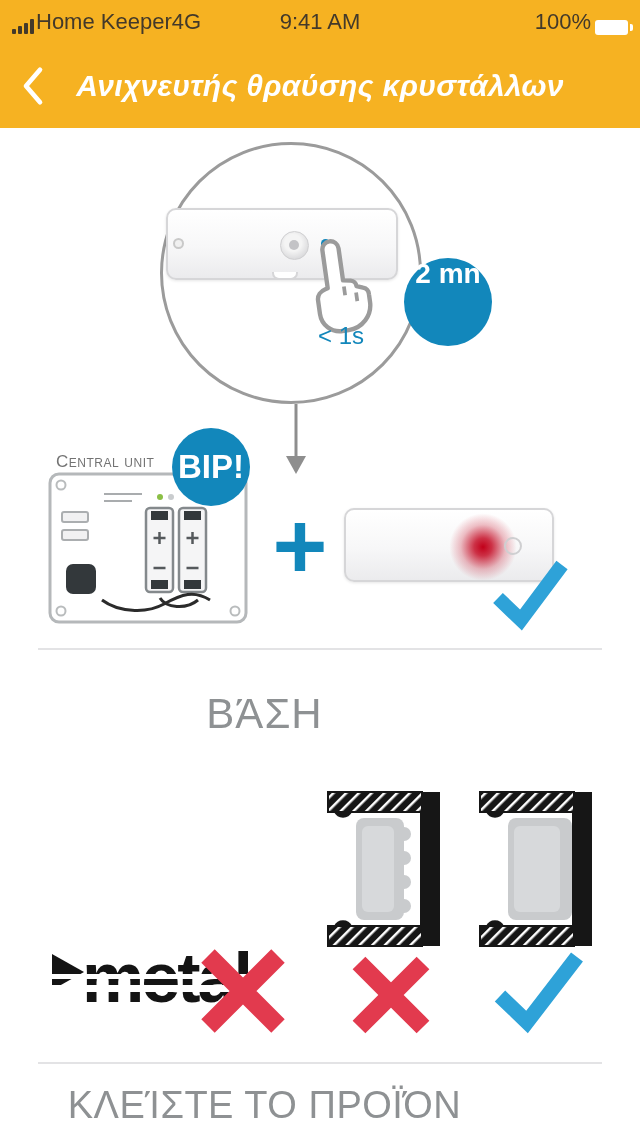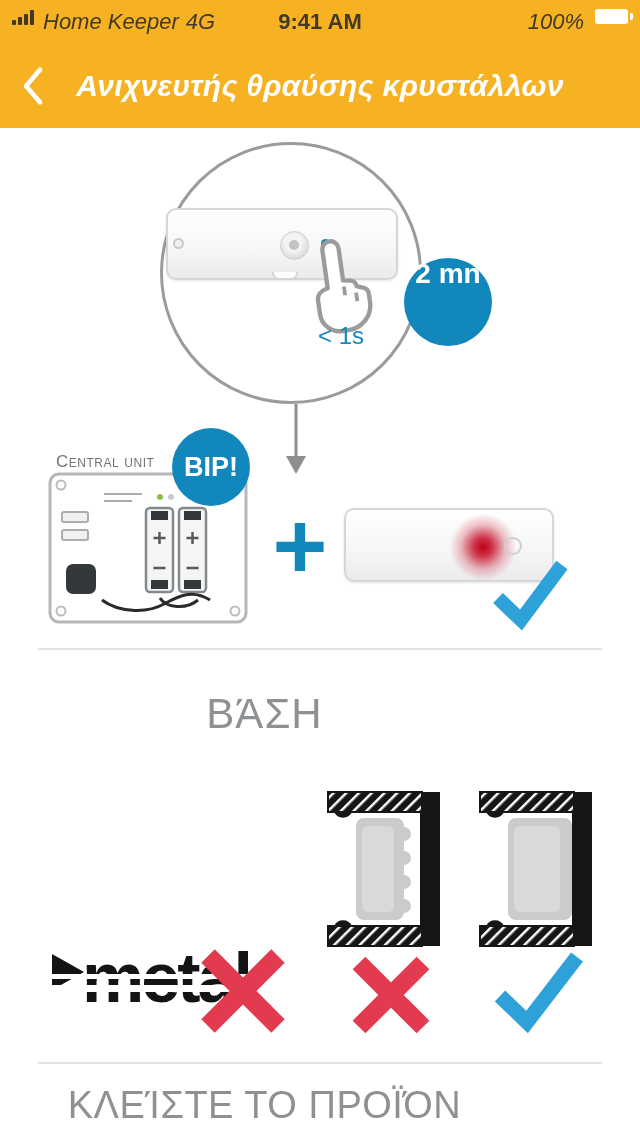--- a/index.html
+++ b/index.html
@@ -3,22 +3,22 @@
 <meta charset="utf-8">
 <style>
   html,body{margin:0;padding:0;background:#777;}
   .phone{position:relative;width:640px;height:1136px;margin:0 auto;background:#fff;overflow:hidden;
          font-family:"Liberation Sans","DejaVu Sans",sans-serif;-webkit-font-smoothing:antialiased;}
 
   
   .status-bar{position:absolute;top:0;left:0;width:640px;height:44px;background:var(--header_yellow,#F6B222);
     display:flex;align-items:center;justify-content:space-between;padding:0 12px;box-sizing:border-box;
     color:var(--status_text,#43392A);font-size:22px;}
-  .sb-group{display:flex;align-items:flex-start;gap:7px;z-index:1;font-style:italic;}
-  .sb-center{position:absolute;left:0;right:0;text-align:center;font-size:22px;font-weight:700;}
+  .sb-group{display:flex;align-items:flex-end;z-index:1;}
+  .sb-center{position:absolute;left:0;right:0;text-align:center;font-size:22px;font-weight:400;}
   .signal-icon svg{display:block;}
   .battery{width:33px;height:15px;background:#fff;border-radius:3px;position:relative;margin-left:4px;}
   .battery::after{content:"";position:absolute;right:-5px;top:4px;width:3px;height:7px;background:#fff;border-radius:0 2px 2px 0;}
 
   
   .nav-bar{position:absolute;top:44px;left:0;width:640px;height:84px;background:var(--header_yellow,#F6B222);
     display:flex;align-items:center;justify-content:center;}
   .back-button{position:absolute;left:8px;top:0;height:84px;width:50px;display:flex;align-items:center;justify-content:center;cursor:pointer;}
   .nav-title{color:#fff;font-size:30px;font-weight:700;letter-spacing:.3px;white-space:nowrap;font-style:italic;}
 
@@ -35,21 +35,21 @@
   .hand-icon{position:absolute;left:296px;top:238px;width:76px;height:100px;transform:rotate(-8deg);z-index:2;}
   .press-hint{position:absolute;left:318px;top:322px;font-size:24px;color:var(--accent_blue,#1287BB);z-index:2;}
   .duration-badge{position:absolute;left:404px;top:258px;width:88px;height:88px;border-radius:50%;background:var(--accent_blue,#1287BB);
     color:#ffffff;font-size:28px;font-weight:700;display:flex;align-items:flex-start;justify-content:center;z-index:3;}
   .arrow-down{position:absolute;left:278px;top:404px;width:36px;height:72px;}
 
   
   .cu-label{position:absolute;left:56px;top:452px;font-size:17px;color:#737373;font-variant:small-caps;letter-spacing:.5px;}
   .central-unit{position:absolute;left:48px;top:472px;width:200px;height:152px;}
   .beep-badge{position:absolute;left:172px;top:428px;width:78px;height:78px;border-radius:50%;background:var(--accent_blue,#1287BB);
-    color:#fff;font-size:27px;font-weight:700;display:flex;align-items:center;justify-content:center;z-index:2;}
+    color:#fff;font-size:33px;font-weight:700;display:flex;align-items:center;justify-content:center;z-index:2;}
   .plus-sign{position:absolute;left:262px;top:498px;width:76px;height:96px;color:var(--accent_blue,#1287BB);
     font-size:94px;font-weight:700;display:flex;align-items:center;justify-content:center;}
   .device2{position:absolute;left:344px;top:508px;width:210px;height:74px;}
   .red-glow{position:absolute;left:102px;top:2px;width:70px;height:70px;border-radius:50%;
     background:radial-gradient(circle,#C2001A 0%,rgba(194,0,26,.80) 18%,rgba(194,0,26,.25) 45%,rgba(194,0,26,0) 68%);}
   .device2-ring{position:absolute;left:158px;top:27px;width:18px;height:18px;border:2px solid #CFCFD1;border-radius:50%;box-sizing:border-box;}
   .check-armed{position:absolute;left:490px;top:556px;width:80px;height:78px;z-index:3;}
 
   .divider{position:absolute;left:38px;width:564px;height:2px;background:#E3E3E5;}
   .d1{top:648px;} .d2{top:1062px;}

